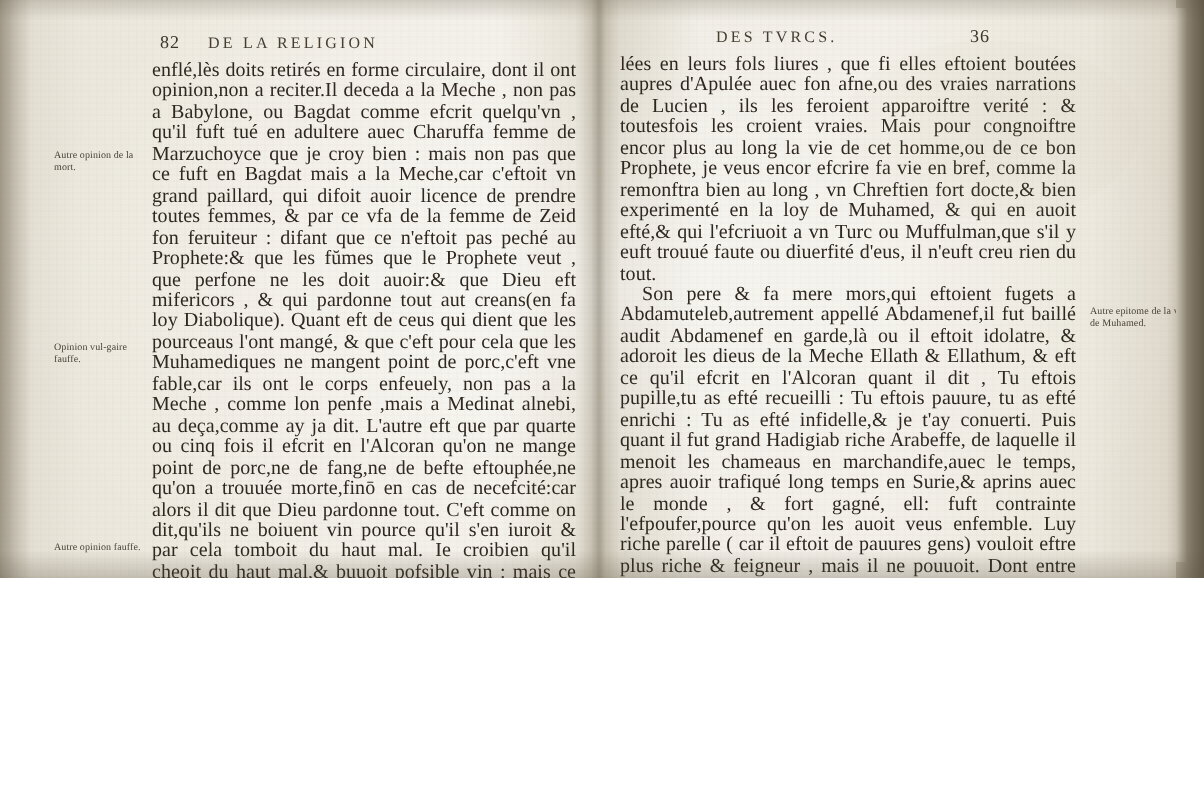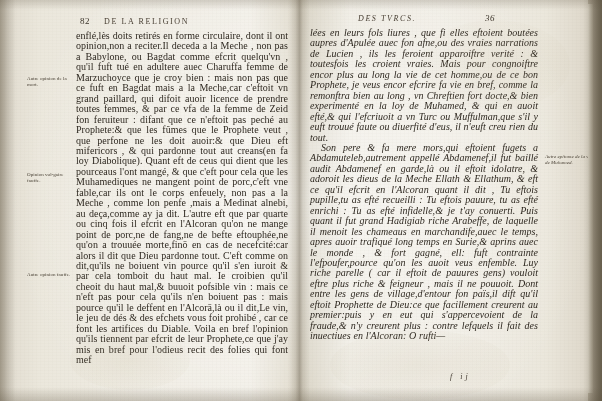--- a/index.html
+++ b/index.html
@@ -3,21 +3,21 @@
 <meta charset="utf-8">
 <style>
   html, body {
     margin: 0;
     padding: 0;
     background: #ffffff;
   }
   #page {
     position: relative;
     width: 602px;
-    height: 401px;
+    height: 289px;
     overflow: hidden;
     background: #0ea5e9;
     font-family: "Liberation Serif", "DejaVu Serif", serif;
   }
   
   .scan-bg {
     position: absolute;
     inset: 0;
     background:
       radial-gradient(ellipse 70% 100% at 50% 50%, rgba(255,255,255,0.55) 0%, rgba(255,255,255,0.0) 70%),
@@ -76,21 +76,21 @@
     position: absolute;
     top: 4px; bottom: 8px; right: 9px; width: 5px;
     background: linear-gradient(90deg, #d8d2c4, #a49c8a);
   }
   
   .leaf {
     position: absolute;
     top: 0; bottom: 0;
   }
   .leaf.verso { left: 0px; width: 300px; }
-  .leaf.recto { left: 302px; width: 300px; font-style: italic; }
+  .leaf.recto { left: 302px; width: 300px; }
   .folio {
     position: absolute;
     font-size: 9px;
     color: #3b342a;
     letter-spacing: 0.5px;
   }
   .head-title {
     position: absolute;
     font-size: 8px;
     letter-spacing: 1.6px;

